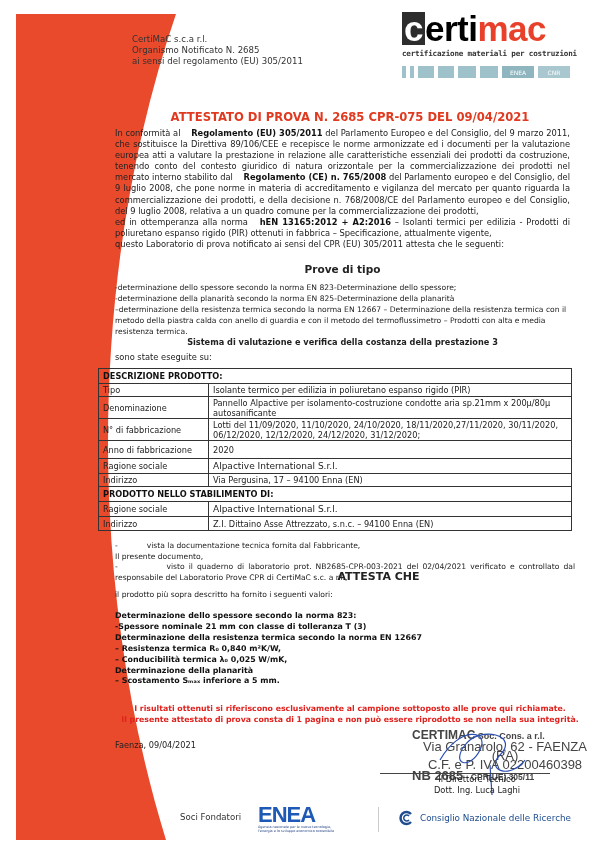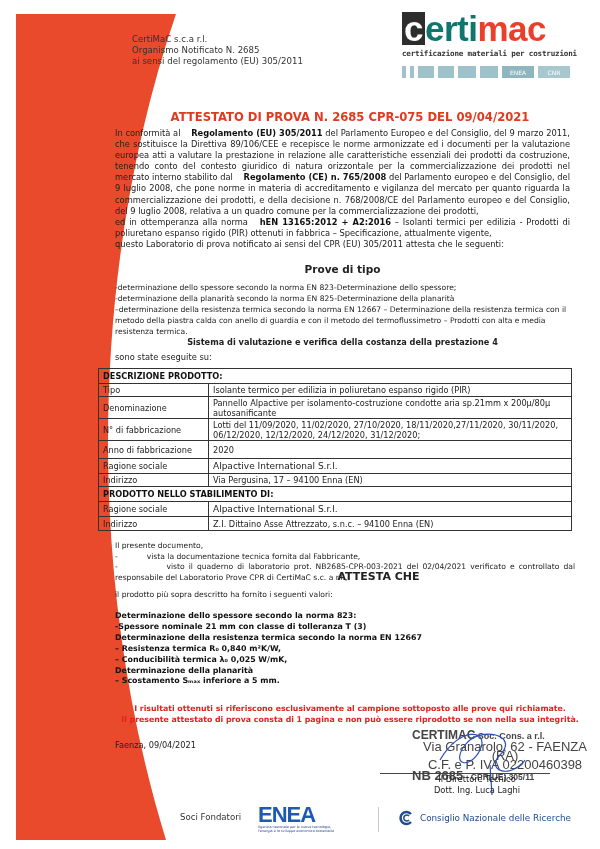--- a/index.html
+++ b/index.html
@@ -4,21 +4,21 @@
 <style>
   html, body { margin:0; padding:0; }
   body { width:600px; height:849px; position:relative; background:#ffffff; overflow:hidden;
          font-family:"DejaVu Sans", sans-serif; color:#222; }
   .abs { position:absolute; }
   .redband { position:absolute; left:0; top:0; width:200px; height:849px; }
   .issuer { left:132px; top:34px; font-size:8.6px; line-height:11.2px; color:#333; }
   .logo { left:402px; top:12px; width:190px; }
   .logo-word { font-family:"Liberation Sans", sans-serif; font-weight:bold; font-size:35px; line-height:34px; letter-spacing:-0.5px; }
   .logo-c { display:inline-block; background:#2d2d2d; color:#fff; padding:0 2px; line-height:33px; }
-  .logo-erti { color:#0f766e; }
+  .logo-erti { color:#000000; }
   .logo-mac { color:#e8402a; }
   .logo-sub { font-family:"DejaVu Sans Mono", monospace; font-weight:bold; font-size:7.6px; color:#333; margin-top:3px; letter-spacing:-0.2px; }
   .bars { display:flex; gap:4px; margin-top:8px; align-items:center; }
   .bar { height:12px; background:#9fc1c9; }
   .bar-lbl { font-size:6px; color:#fff; display:flex; align-items:center; justify-content:center; height:12px; background:#8fb6bf; }
   .title { left:100px; width:500px; top:110px; text-align:center; font-weight:bold; color:#e03a20; font-size:11.6px; letter-spacing:0; }
   .body { left:115px; width:455px; top:128px; font-size:8.3px; line-height:11.1px; text-align:justify; color:#222; }
   .body b { color:#111;padding-left:8px; }
   .h-center { text-align:center; font-weight:bold; }
   .prove-title { left:115px; width:455px; top:263px; font-size:10.5px; }
@@ -88,39 +88,39 @@
 </div>
 
 <div class="abs h-center prove-title">Prove di tipo</div>
 
 <div class="abs tests">
   <div>-determinazione dello spessore secondo la norma EN 823-Determinazione dello spessore;</div>
   <div>-determinazione della planarità secondo la norma EN 825-Determinazione della planarità</div>
   <div>–determinazione della resistenza termica secondo la norma EN 12667 – Determinazione della resistenza termica con il metodo della piastra calda con anello di guardia e con il metodo del termoflussimetro – Prodotti con alta e media resistenza termica.</div>
 </div>
 
-<div class="abs h-center sistema">Sistema di valutazione e verifica della costanza della prestazione 4</div>
+<div class="abs h-center sistema">Sistema di valutazione e verifica della costanza della prestazione 3</div>
 <div class="abs eseguite">sono state eseguite su:</div>
 
 <table class="prod">
   <tbody>
       <tr style="height:15px">
         <td colspan="2" class="sec">DESCRIZIONE PRODOTTO:</td>
       </tr>
   <tr style="height:13px">
         <td class="k">Tipo</td>
         <td>Isolante termico per edilizia in poliuretano espanso rigido (PIR)</td>
       </tr>
   <tr style="height:22px">
         <td class="k">Denominazione</td>
         <td>Pannello Alpactive per isolamento-costruzione condotte aria sp.21mm x 200µ/80µ autosanificante</td>
       </tr>
   <tr style="height:22px">
         <td class="k">N° di fabbricazione</td>
-        <td>Lotti del 11/09/2020, 11/02/2020, 27/10/2020, 18/11/2020,27/11/2020, 30/11/2020, 06/12/2020, 12/12/2020, 24/12/2020, 31/12/2020;</td>
+        <td>Lotti del 11/09/2020, 11/10/2020, 24/10/2020, 18/11/2020,27/11/2020, 30/11/2020, 06/12/2020, 12/12/2020, 24/12/2020, 31/12/2020;</td>
       </tr>
   <tr style="height:18px">
         <td class="k">Anno di fabbricazione</td>
         <td>2020</td>
       </tr>
   <tr style="height:15px">
         <td class="k">Ragione sociale</td>
         <td style="font-size:9px">Alpactive International S.r.l.</td>
       </tr>
   <tr style="height:13px">
@@ -135,22 +135,22 @@
         <td style="font-size:9px">Alpactive International S.r.l.</td>
       </tr>
   <tr style="height:14px">
         <td class="k">Indirizzo</td>
         <td>Z.I. Dittaino Asse Attrezzato, s.n.c. – 94100 Enna (EN)</td>
       </tr>
 </tbody>
   </table>
 
 <div class="abs after">
+  <div style="white-space:pre">-            vista la documentazione tecnica fornita dal Fabbricante,</div>
   <div>Il presente documento,</div>
-  <div style="white-space:pre">-            vista la documentazione tecnica fornita dal Fabbricante,</div>
   <div style="white-space:pre-wrap;text-align:justify">-            visto il quaderno di laboratorio prot. NB2685-CPR-003-2021 del 02/04/2021 verificato e controllato dal responsabile del Laboratorio Prove CPR di CertiMaC s.c. a r.l.,</div>
 </div>
 
 <div class="abs h-center attesta">ATTESTA CHE</div>
 <div class="abs fornito">il prodotto più sopra descritto ha fornito i seguenti valori:</div>
 
 <div class="abs values">
   <div>Determinazione dello spessore secondo la norma 823:</div>
   <div>-Spessore nominale 21 mm con classe di tolleranza T (3)</div>
   <div>Determinazione della resistenza termica secondo la norma EN 12667</div>

